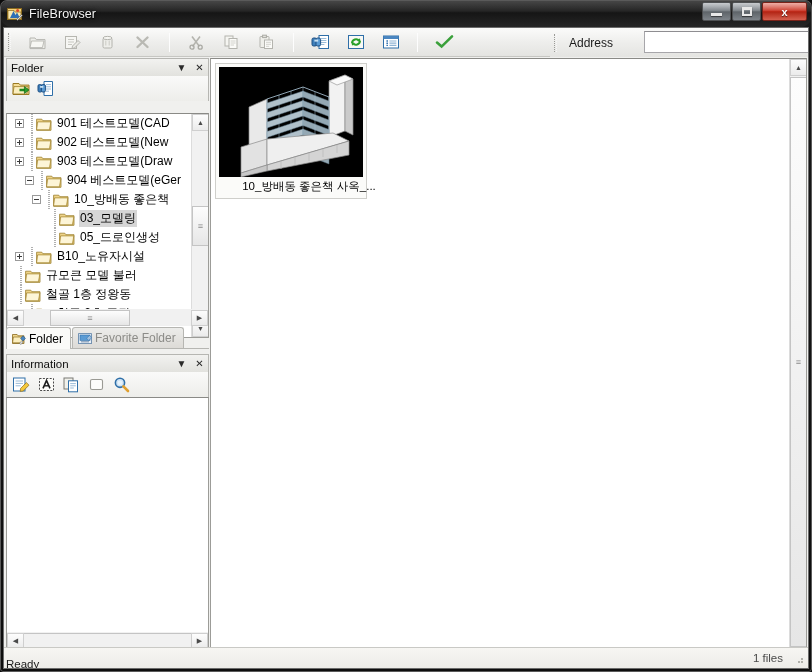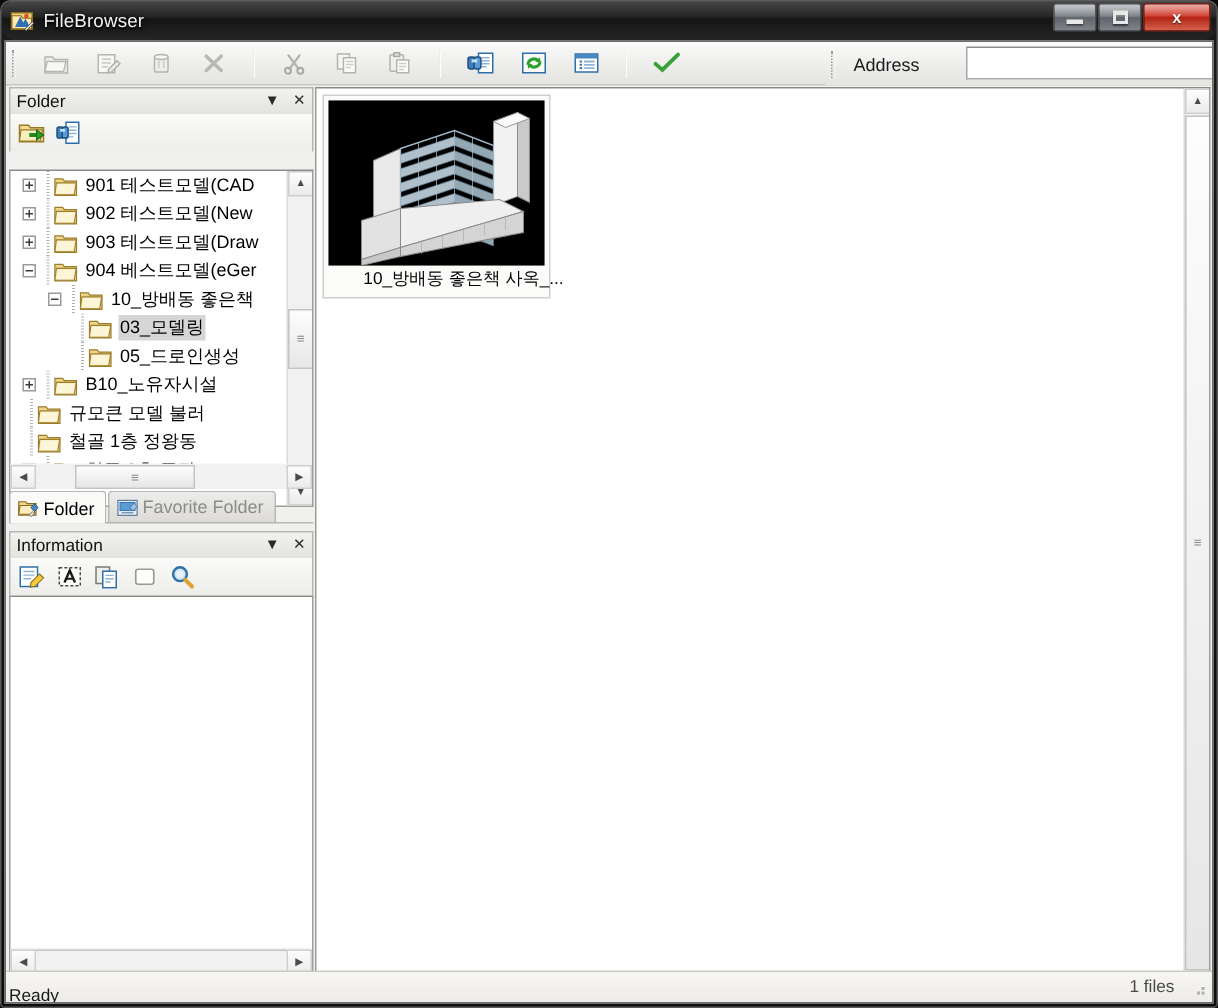--- a/index.html
+++ b/index.html
@@ -559,21 +559,21 @@
               <div class="trow" style="padding-left: 8px;">
                 <span class="texp plus"></span>
                 <span class="tdots"></span>
                 <span class="tfolder"><svg width="16" height="14" viewBox="0 0 16 14">
                     <path d="M0.6 2.2h5.2l1.1 1.5H15v9.6H0.6z" fill="#efd489" stroke="#9b7d2a" stroke-width="0.8"></path>
                     <path d="M1.6 4.9h13.2l-1.3 7.9H0.6z" fill="#fbeec2" stroke="#9b7d2a" stroke-width="0.7"></path>
                     <path d="M2.4 5.8h11.4l-1.1 6.2H1.6z" fill="#fdf6da" opacity="0.85"></path>
                   </svg></span>
                 <span class="tlabel">903 테스트모델(Draw</span>
               </div>
-              <div class="trow" style="padding-left: 8px;">
+              <div class="trow" style="padding-left: 8px; justify-content: center;">
                 <span class="texp"></span>
                 <span class="tdots"></span>
                 <span class="tfolder"><svg width="16" height="14" viewBox="0 0 16 14">
                     <path d="M0.6 2.2h5.2l1.1 1.5H15v9.6H0.6z" fill="#efd489" stroke="#9b7d2a" stroke-width="0.8"></path>
                     <path d="M1.6 4.9h13.2l-1.3 7.9H0.6z" fill="#fbeec2" stroke="#9b7d2a" stroke-width="0.7"></path>
                     <path d="M2.4 5.8h11.4l-1.1 6.2H1.6z" fill="#fdf6da" opacity="0.85"></path>
                   </svg></span>
                 <span class="tlabel">904 베스트모델(eGer</span>
               </div>
               <div class="trow" style="padding-left: 25px;">

